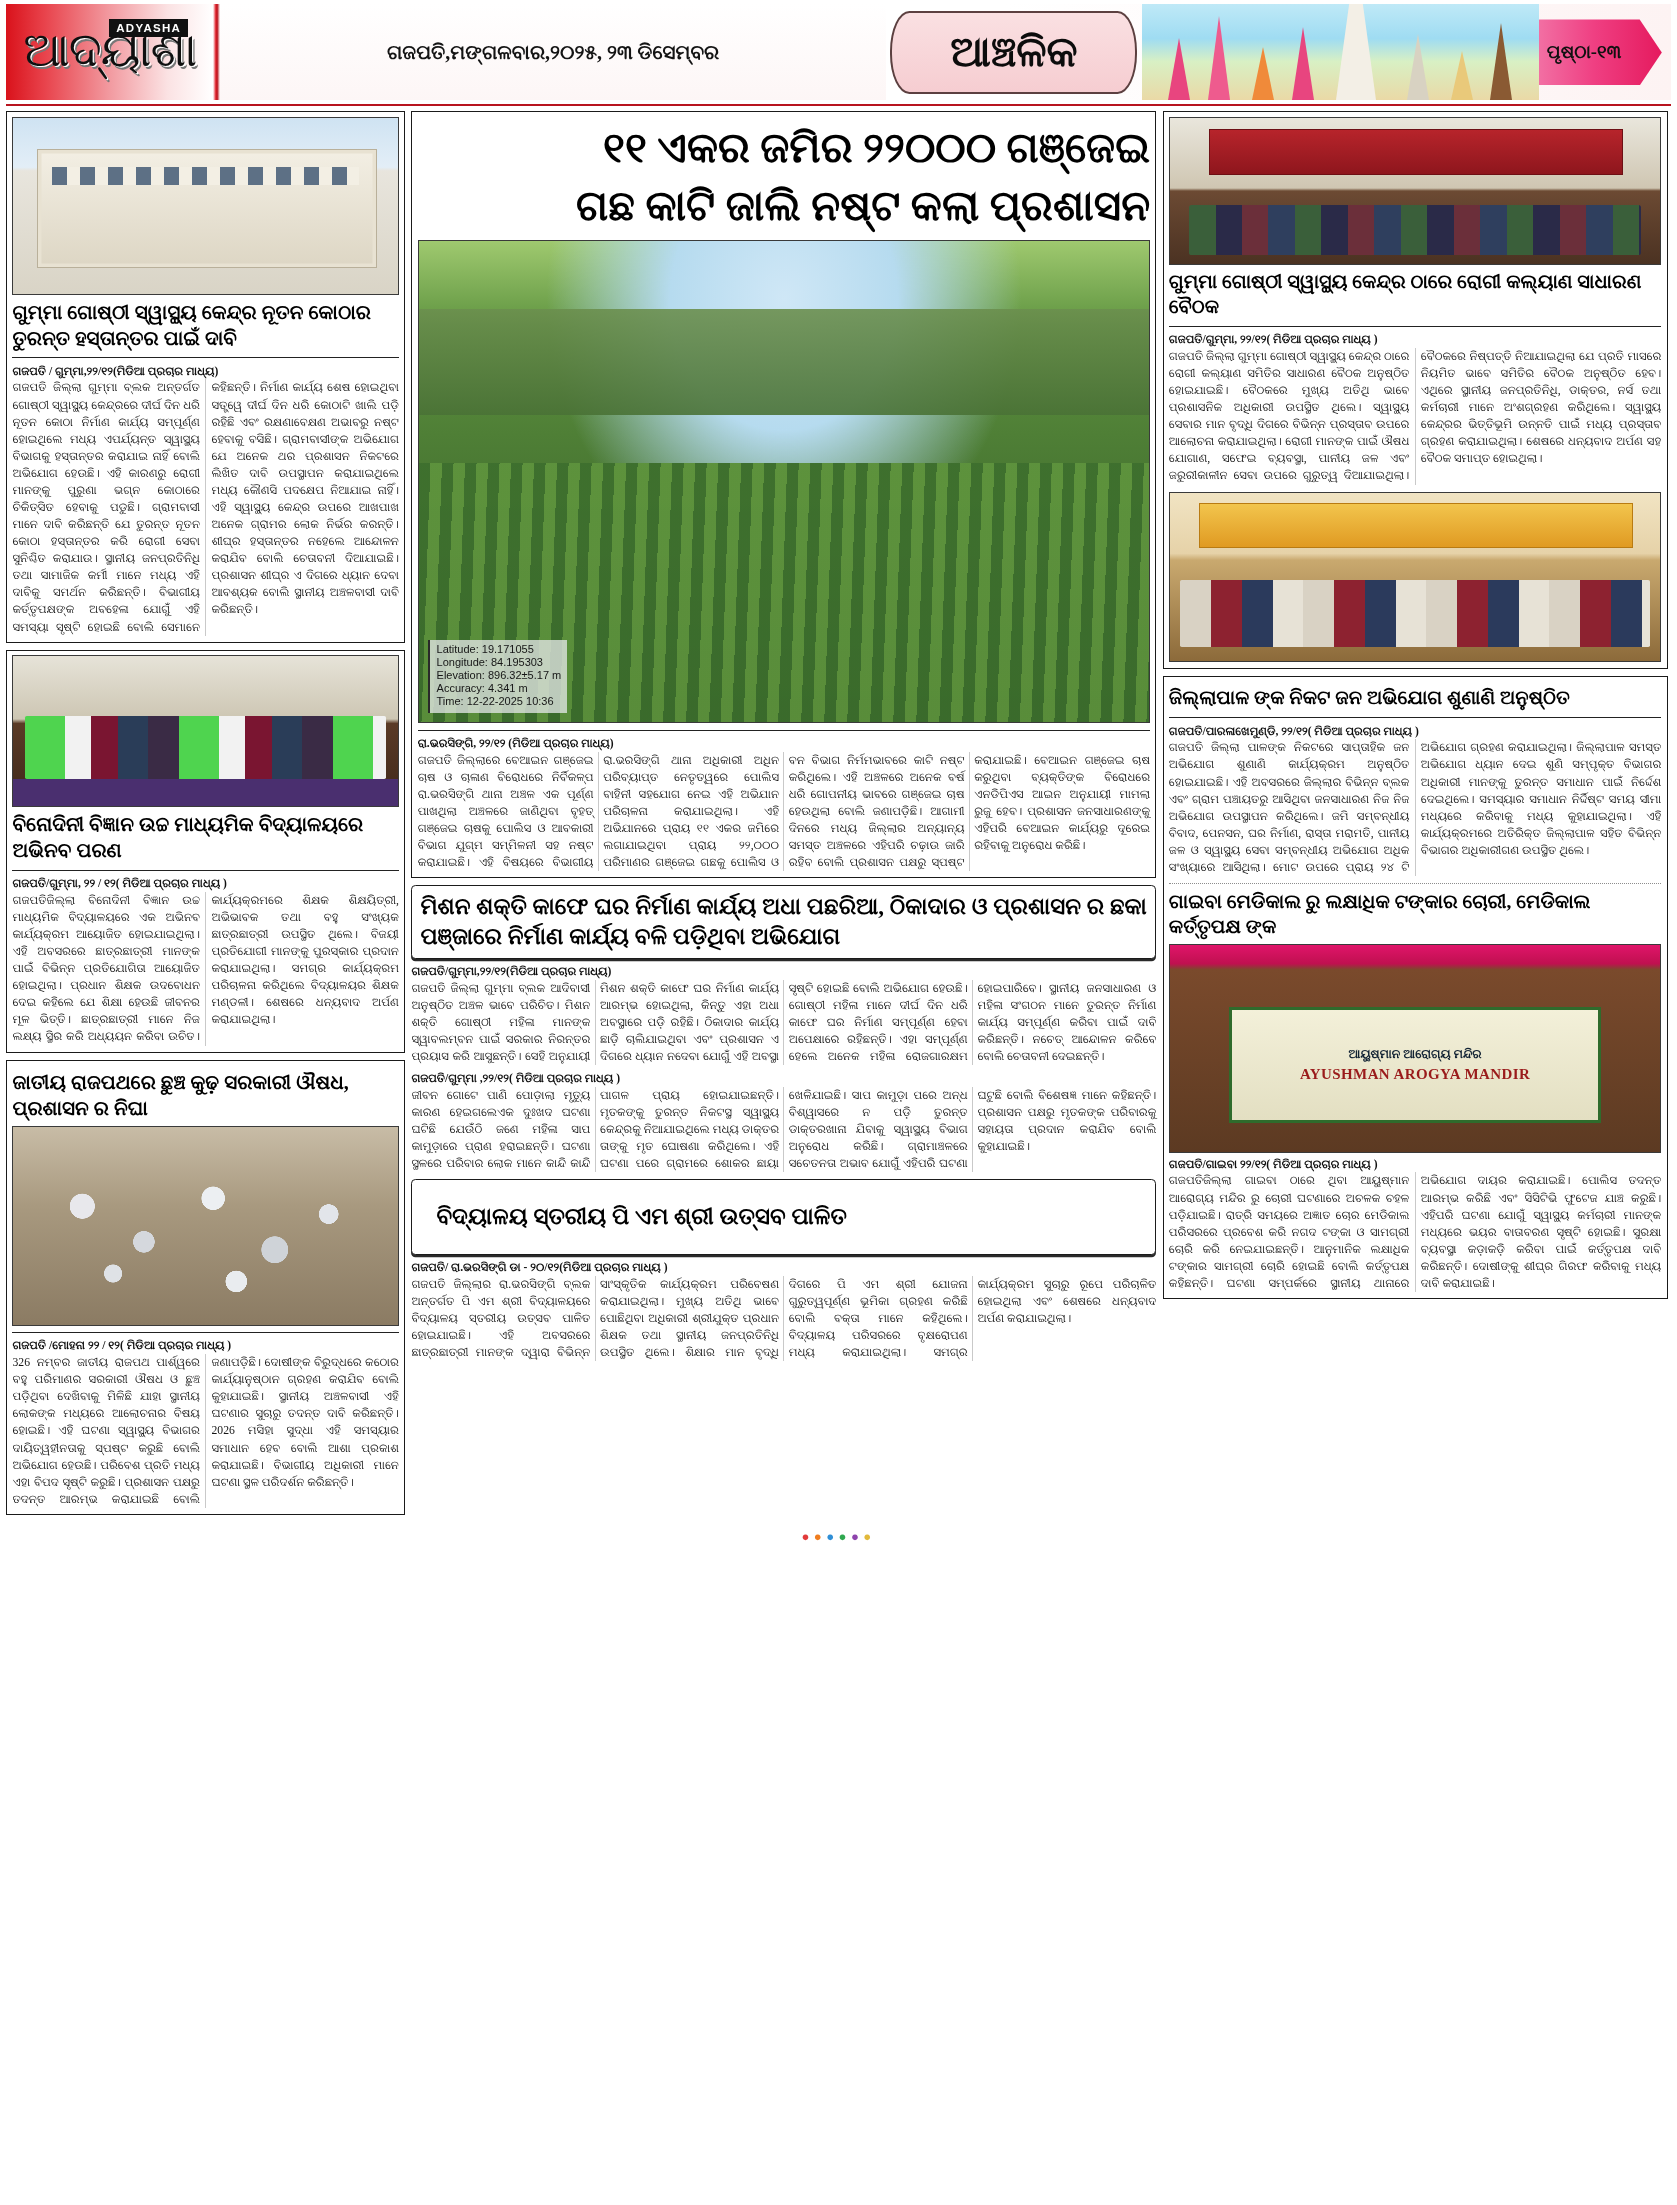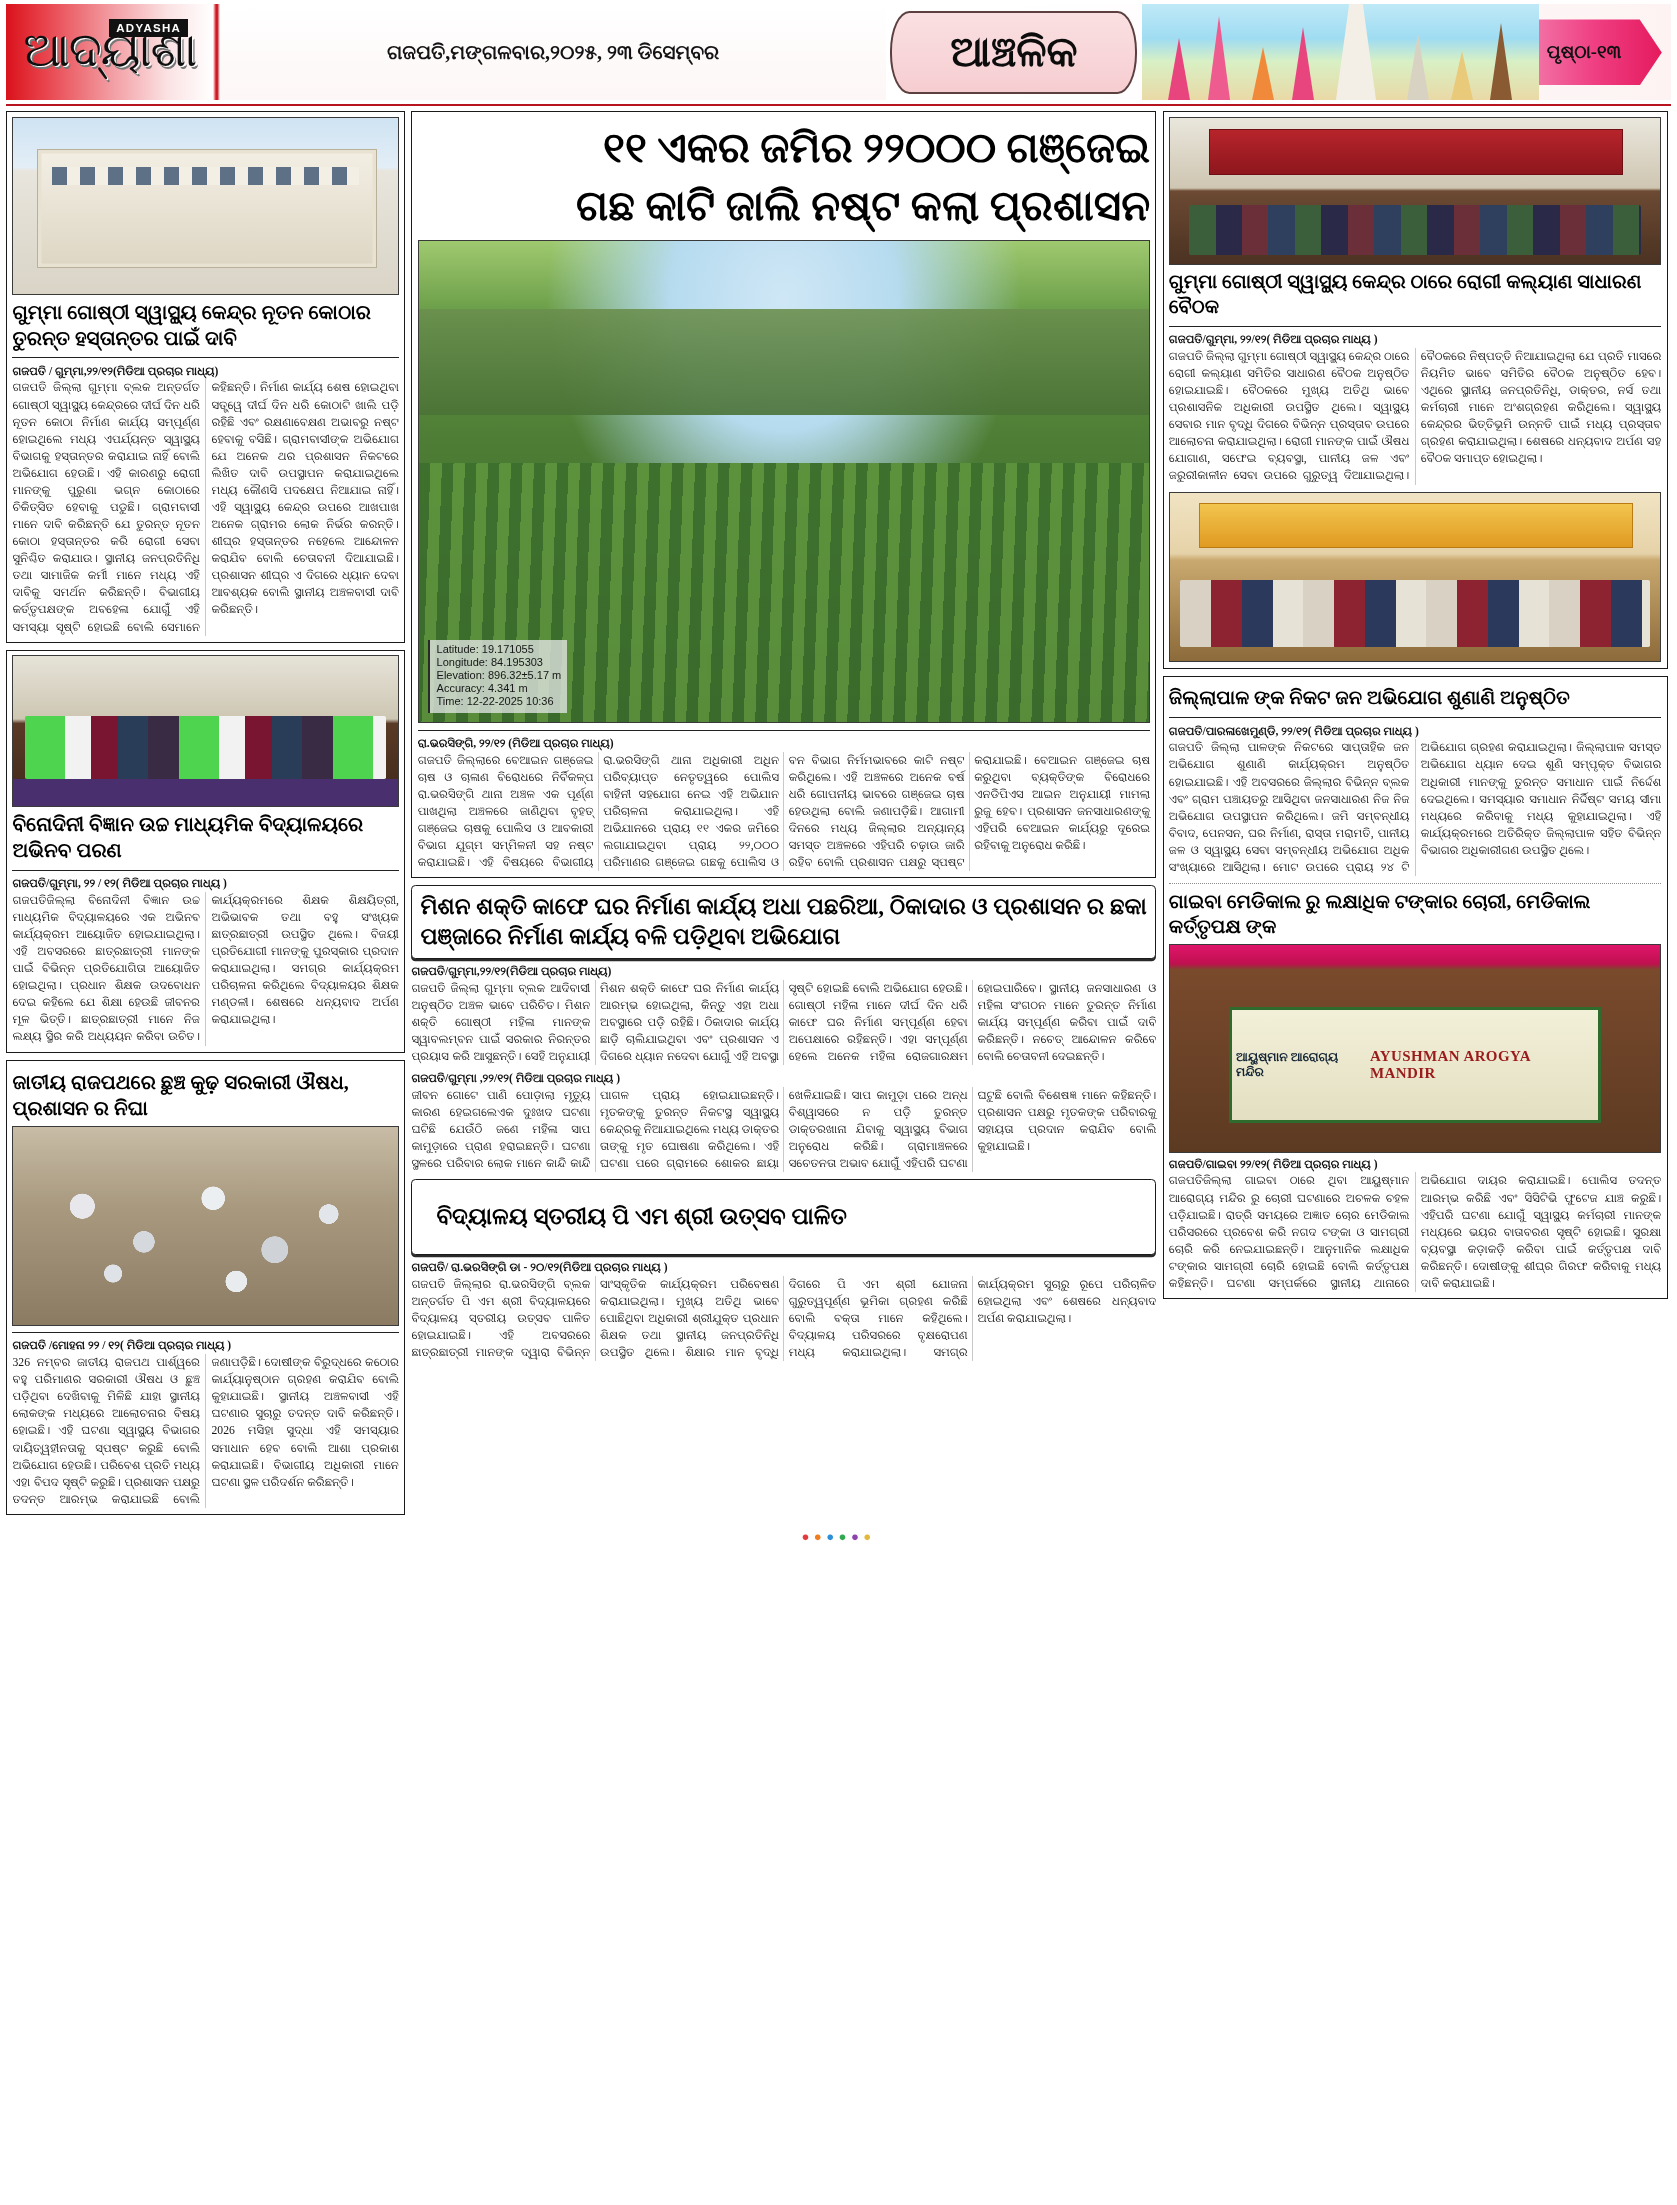--- a/index.html
+++ b/index.html
@@ -285,20 +285,21 @@
   }
   .ph-sign-plaque {
     position: absolute;
     left: 12%;
     top: 30%;
     width: 76%;
     height: 56%;
     background: linear-gradient(180deg,#f3f0d9,#e3dfc2);
     border: 3.5px solid #2f6b2c;
     display: flex;
+    flex-direction: column;
     align-items: center;
     justify-content: center;
     gap: 4.4px;
     padding: 4.4px;
   }
   .plaque-line1 { font-size: 12.3px; font-weight: bold; color:#123; }
   .plaque-line2 { font-size: 15px; font-weight: bold; color:#9a1b1b; letter-spacing:0.4px;}
 
   
   .hl {

